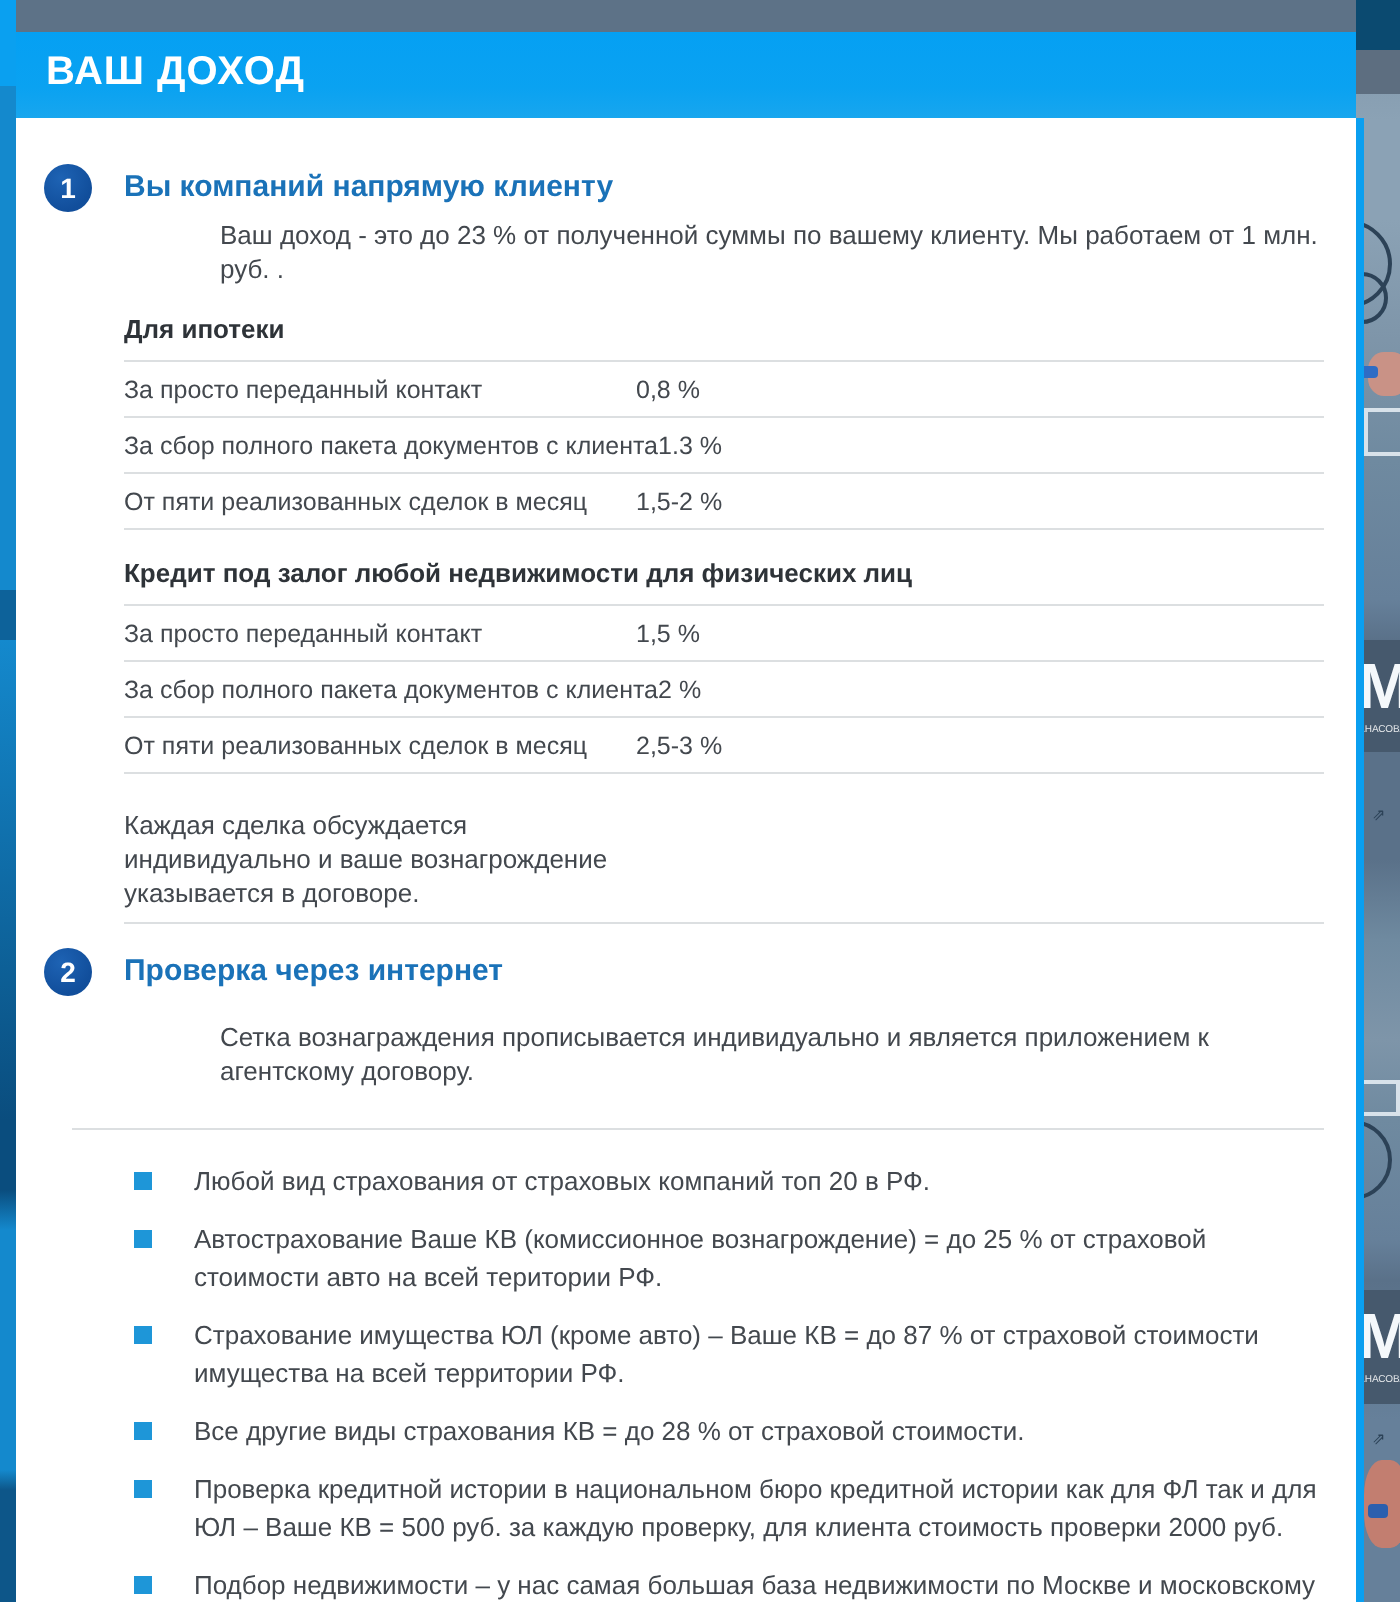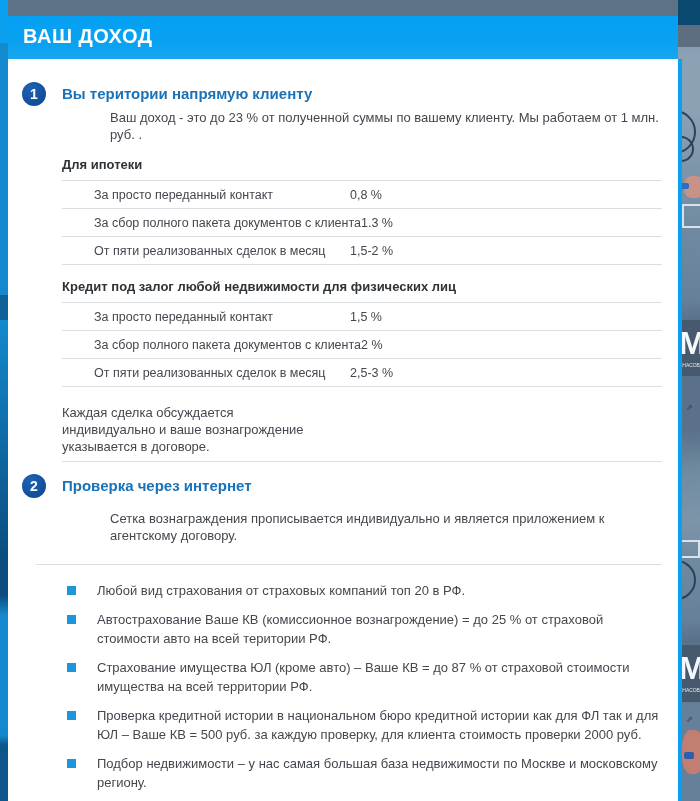--- a/index.html
+++ b/index.html
@@ -105,21 +105,21 @@
   .dtable { margin-top:14px; }
   .dtable.first { margin-top:14px; }
   .thead {
     font-size:13px; font-weight:bold; color:#2e3338;
     line-height:16px; padding-bottom:7px; border-bottom:1px solid #dcdfe1;
   }
   .trow {
     display:flex; align-items:center; height:28px;
     border-bottom:1px solid #dcdfe1; font-size:12.5px;
   }
-  .tlabel { flex:0 0 256px; white-space:nowrap;margin-left:32px; }
+  .tlabel { flex:0 0 256px; white-space:nowrap; }
   .tvalue { flex:1; }
 
   .biz { margin-top:12px; }
   .bnote-wrap { border-bottom:1px solid #dcdfe1; padding:5px 0 6px 0; }
   .bnote { font-size:13px; line-height:17px; max-width:258px; }
 
   .list-divider {
     margin:20px 0 0 -26px; border-top:1px solid #dcdfe1; height:0;
   }
   .bullets { margin-top:16px; padding-left:5px; }
@@ -159,21 +159,21 @@
 
 <div class="panel">
   <div class="panel-header">
     <h1>ВАШ ДОХОД</h1>
   </div>
   <div class="panel-body">
 
     <div class="section">
       <div class="num-circle">1</div>
       <div class="section-content">
-        <h2>Вы територии напрямую клиенту</h2>
+        <h2>Вы компаний напрямую клиенту</h2>
         <p class="intro">Ваш доход - это до 23 % от полученной суммы по вашему клиенту. Мы работаем от 1 млн. руб. .</p>
 
         <div class="dtable first">
           <div class="thead">Для ипотеки</div>
           <div>
               <div class="trow">
                 <div class="tlabel">За просто переданный контакт</div>
                 <div class="tvalue">0,8 %</div>
               </div>
               <div class="trow">
@@ -227,20 +227,24 @@
             <div class="bullet-item">
               <span class="bullet-sq"></span>
               <span class="bullet-text">Автострахование Ваше КВ (комиссионное вознагрождение) = до 25 % от страховой стоимости авто на всей територии РФ.</span>
             </div>
             <div class="bullet-item">
               <span class="bullet-sq"></span>
               <span class="bullet-text">Страхование имущества ЮЛ (кроме авто) – Ваше КВ = до 87 % от страховой стоимости имущества на всей территории РФ.</span>
             </div>
             <div class="bullet-item">
               <span class="bullet-sq"></span>
+              <span class="bullet-text">Все другие виды страхования КВ = до 28 % от страховой стоимости.</span>
+            </div>
+            <div class="bullet-item">
+              <span class="bullet-sq"></span>
               <span class="bullet-text">Проверка кредитной истории в национальном бюро кредитной истории как для ФЛ так и для ЮЛ – Ваше КВ = 500 руб. за каждую проверку, для клиента стоимость проверки 2000 руб.</span>
             </div>
             <div class="bullet-item">
               <span class="bullet-sq"></span>
               <span class="bullet-text">Подбор недвижимости – у нас самая большая база недвижимости по Москве и московскому региону.</span>
             </div>
           </div>
 
       </div>
     </div>

